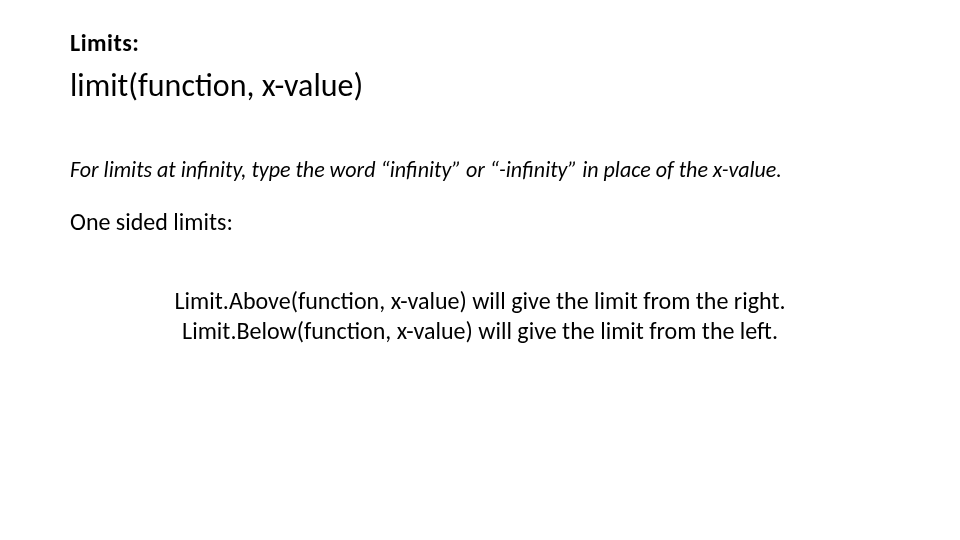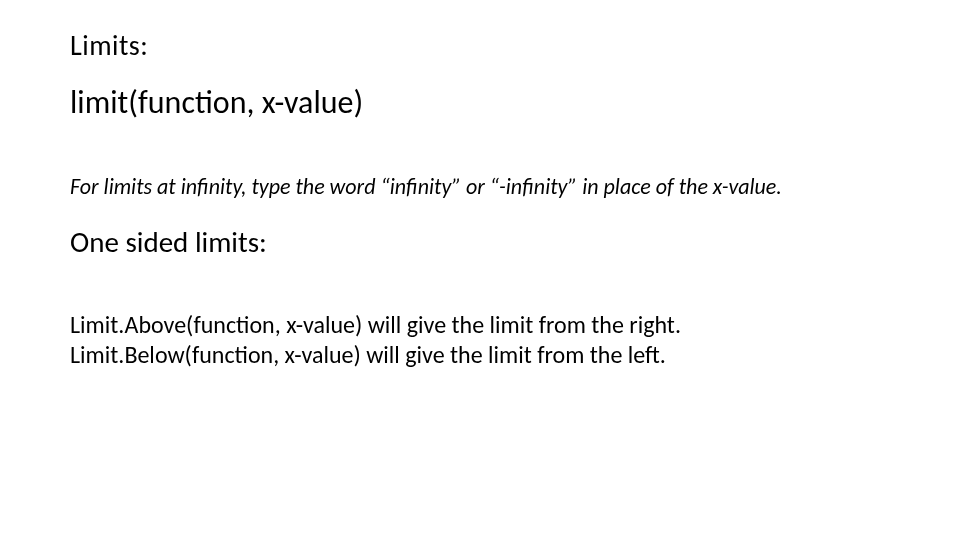--- a/index.html
+++ b/index.html
@@ -10,45 +10,46 @@
     body {
       width: 960px;
       height: 540px;
       background: #ffffff;
       font-family: Calibri, Arial, sans-serif;
       color: #000000;
       padding: 28px 70px;
       overflow: hidden;
     }
     .title {
-      font-size: 28px;
-      font-weight: 400;
+      font-size: 24px;
+      font-weight: 700;
       letter-spacing: 0.5px;
-      margin-bottom: 20px;
+      margin-bottom: 9px;
     }
     .syntax {
       font-size: 32px;
       font-weight: 400;
       margin-bottom: 52px;
     }
     .italic-block {
       font-size: 22px;
       font-style: italic;
       line-height: 1.2;
       margin-bottom: 24px;
     }
     .subheading {
-      font-size: 29px;
+      font-size: 24px;
       font-weight: 400;
       margin-bottom: 50px;
     }
     .body-line {
       font-size: 24px;
       font-weight: 400;
       line-height: 1.25;
+      text-align: center;
     }
   </style>
 </head>
 <body>
 
 <h1 class="title">Limits:</h1>
 
 <p class="syntax">limit(function, x-value)</p>
 
 <p class="italic-block">For limits at infinity, type the word “infinity” or “-infinity” in place of the x-value.</p>

